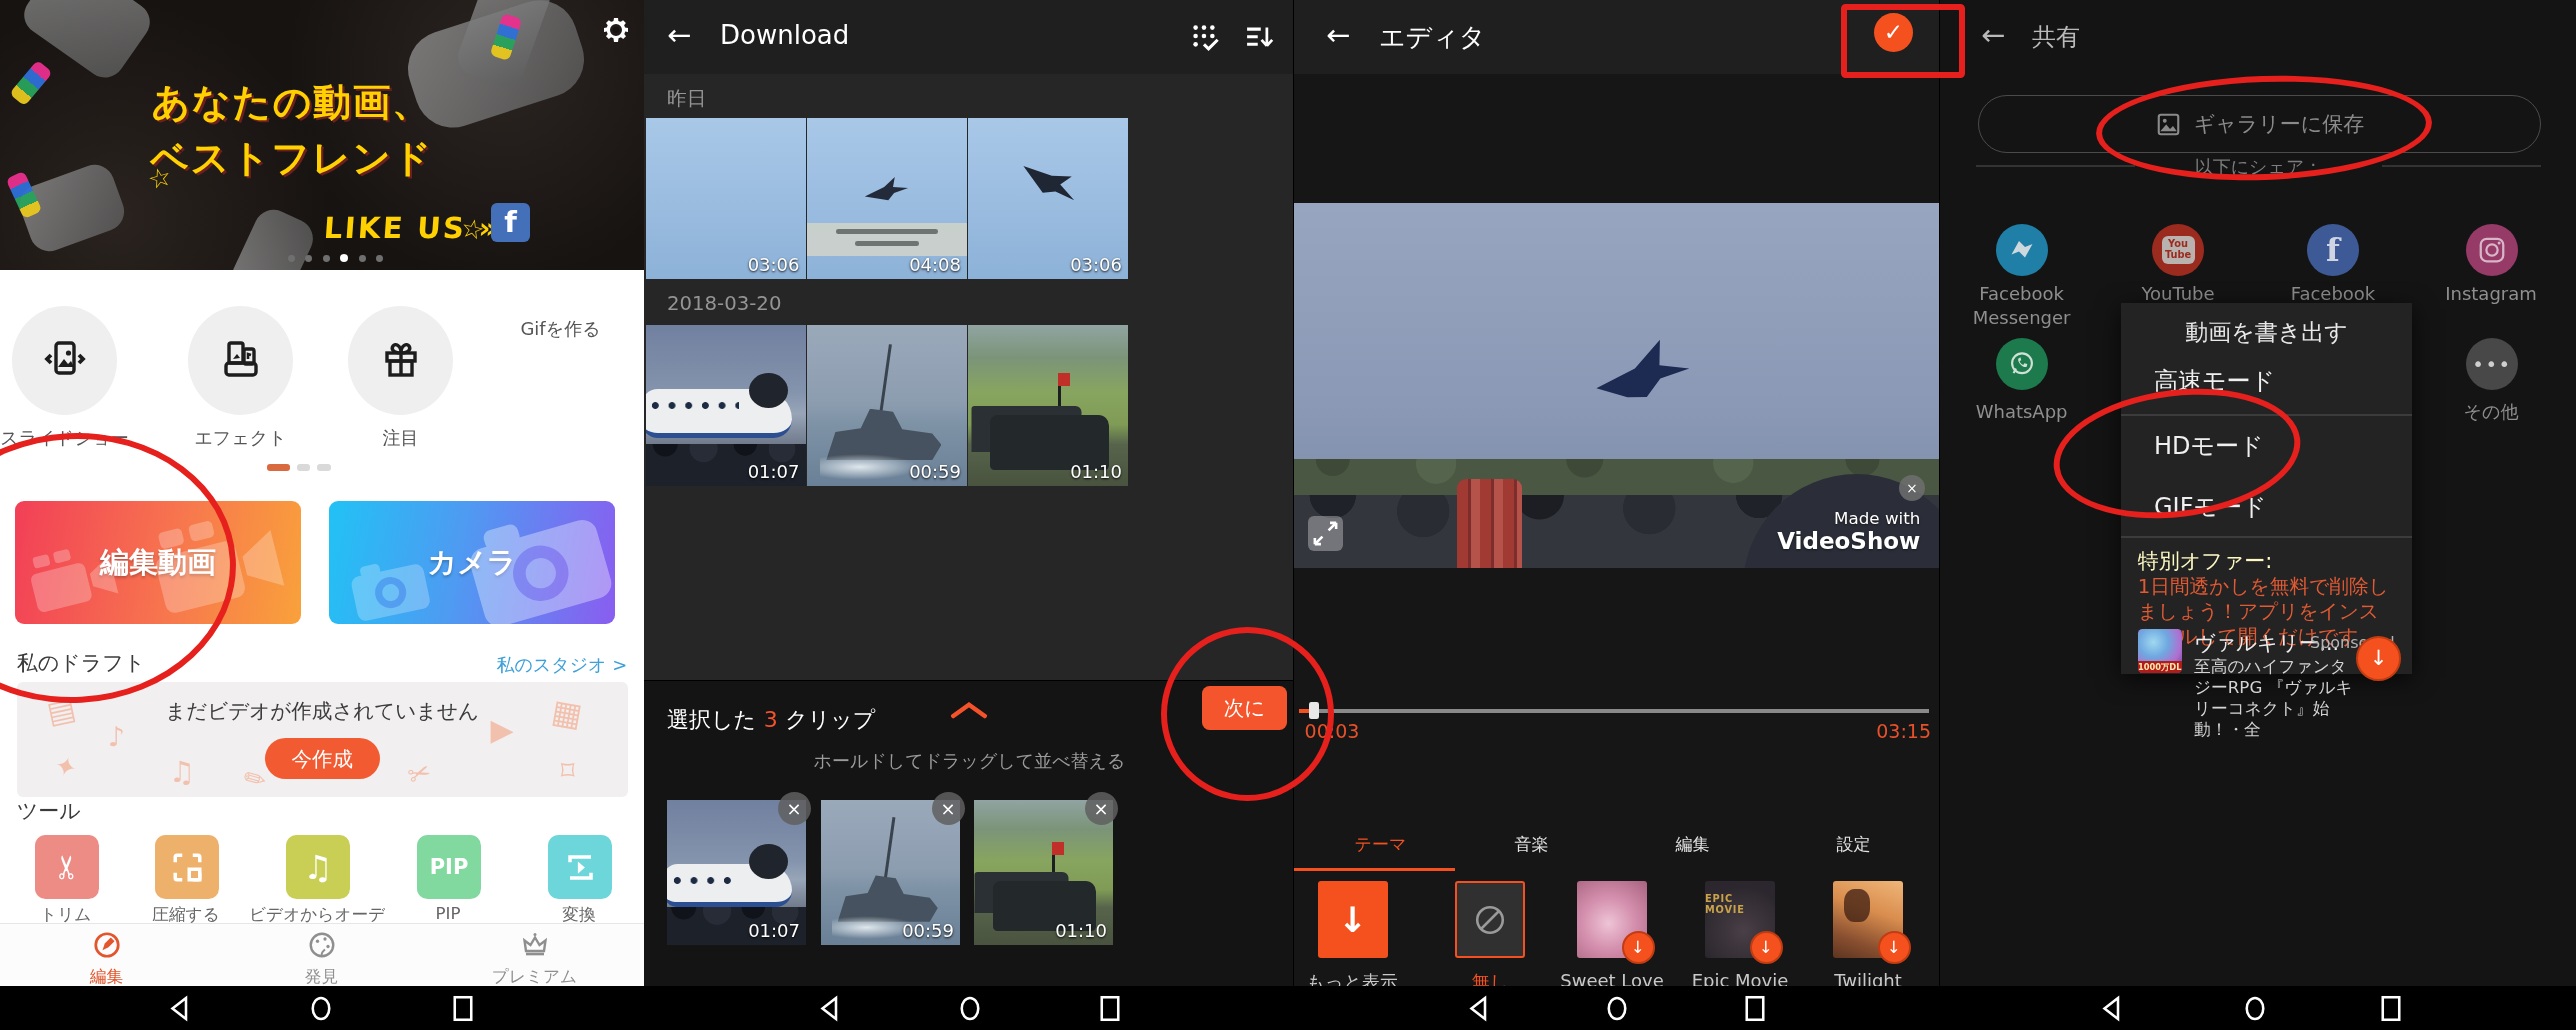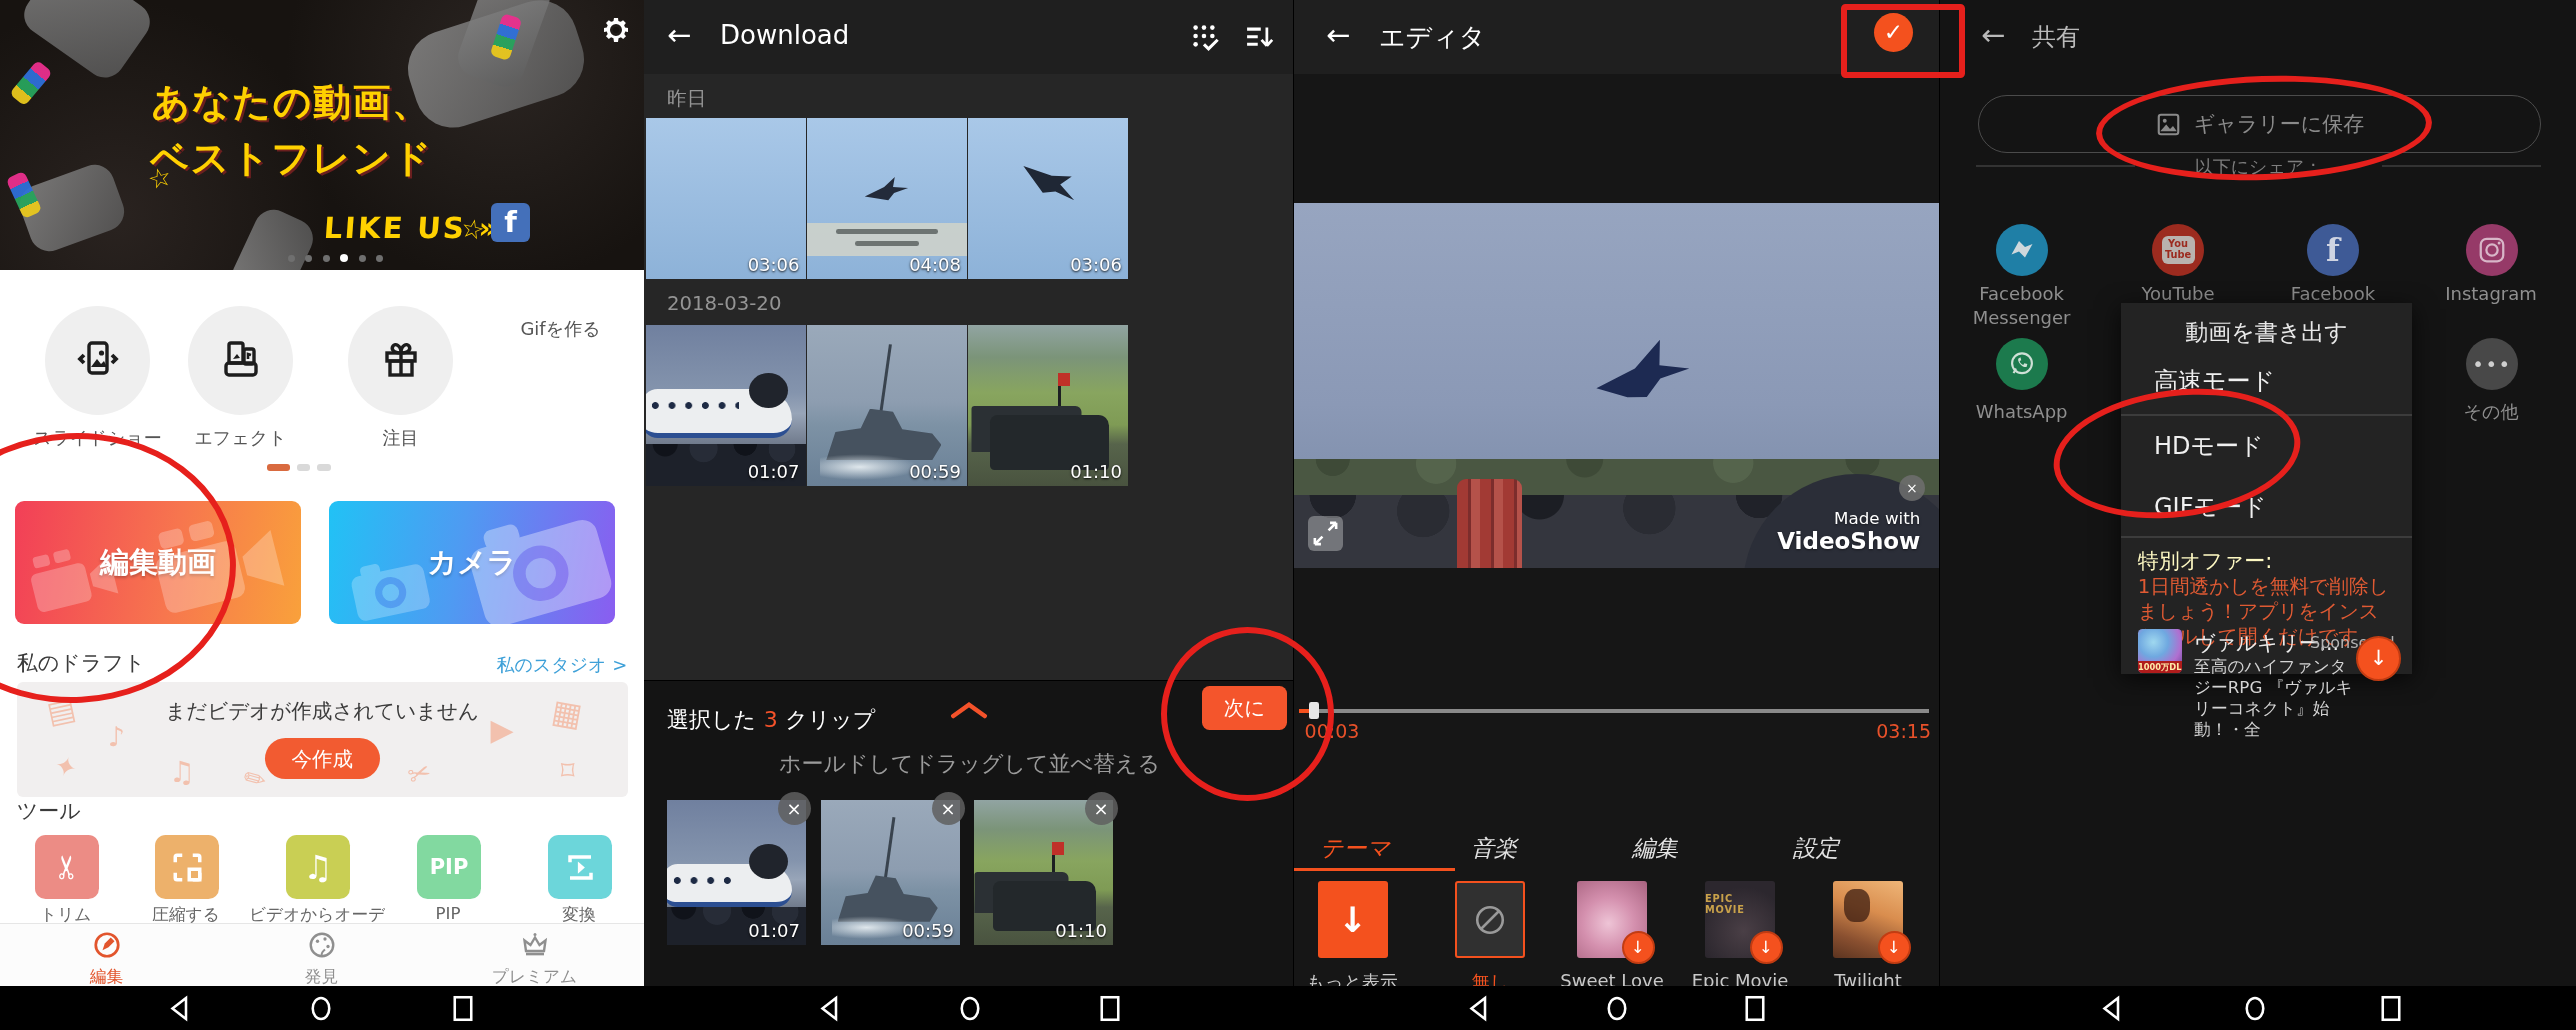--- a/index.html
+++ b/index.html
@@ -84,21 +84,21 @@
   .th-tank{background:linear-gradient(180deg,#91a4a2 0%,#7b9479 20%,#88a55f 42%,#7f9b55 62%,#57644b 74%,#49533f 100%);}
   .tankbody{position:absolute;left:14%;right:12%;bottom:10%;height:34%;background:#23282b;border-radius:7.6px 10.6px 4.5px 4.5px;
             box-shadow:-23px -13.6px 0 -4.5px #2b3034;}
   .flagpole{position:absolute;left:56%;bottom:42%;width:3px;height:26%;background:#1c1f22;}
   .flag{position:absolute;left:56%;bottom:62%;width:12px;height:13.6px;background:#c03028;}
   .sheet{left:0;top:680px;width:649px;height:305px;background:#141414;border-top:0.8px solid #000;}
   .sel-label{font-size:22px;color:#fff;}
   .sel-count{color:#f4522a;padding:0 7.6px;}
   .nextbtn{left:558px;top:686px;width:85px;height:44px;background:#f4552c;border-radius:7.6px;color:#fff;font-size:20.5px;
            display:flex;align-items:center;justify-content:center;}
-  .hint{font-size:22px;color:#9b9b9b;}
+  .hint{font-size:18px;color:#9b9b9b;}
   .selthumb{position:absolute;width:139px;height:145px;overflow:visible;}
   .selimg{position:absolute;inset:0;overflow:hidden;}
   .xbtn{position:absolute;right:-4.5px;top:-7.6px;width:33px;height:33px;border-radius:50%;background:rgba(95,95,95,.85);
         color:#fff;font-size:18px;text-align:center;line-height:33px;z-index:3;}
   
   #p3{left:1293px;width:646px;background:#161616;border-left:1.5px solid #000;}
   .checkbtn{left:580px;top:13px;width:39px;height:39px;border-radius:50%;background:#f4511e;color:#fff;
             font-size:23px;font-weight:bold;text-align:center;line-height:39px;}
   .video{left:0;top:203px;width:646px;height:365px;background:linear-gradient(180deg,#97a5c0 0%,#8b99b6 55%,#8493b0 70%);overflow:hidden;}
   .trees{position:absolute;left:0;right:0;top:70%;height:13%;background:#4a5742;
@@ -121,21 +121,21 @@
             border-radius:114px 114px 0 0;}
   .fsbtn{position:absolute;left:13.6px;bottom:16.7px;width:35px;height:35px;border-radius:6px;background:rgba(235,235,235,.35);}
   .wm{position:absolute;right:19.7px;bottom:13.6px;text-align:right;color:#fff;text-shadow:0 0.8px 2.3px rgba(0,0,0,.5);}
   .wm1{font-size:16.7px;} .wm2{font-size:23px;font-weight:bold;}
   .wmx{position:absolute;right:15px;bottom:67px;width:26px;height:26px;border-radius:50%;background:rgba(110,110,110,.85);
        color:#fff;font-size:13.6px;line-height:26px;text-align:center;}
   .tl-line{left:25px;right:10.6px;top:709px;height:3.8px;background:#8a8a8a;}
   .tl-seg{left:4.5px;top:709px;width:12px;height:3.8px;background:#f4511e;}
   .tl-thumb{left:15px;top:702px;width:9.8px;height:16.7px;border-radius:2.3px;background:#e8e8e8;}
   .tl-time{font-size:19px;color:#e8512a;top:720px;}
-  .etab{position:absolute;top:833px;width:121px;text-align:left;font-size:23px;color:#e3e3e3;font-style:italic;}
+  .etab{position:absolute;top:833px;width:121px;text-align:center;font-size:17px;color:#e3e3e3;}
   .etab.active{color:#f4511e;}
   .underline{left:0;top:868px;width:161px;height:3px;background:#f4511e;}
   .ttile{position:absolute;top:881px;width:70px;height:77px;border-radius:3px;overflow:visible;}
   .ttile .timg{position:absolute;inset:0;border-radius:3px;overflow:hidden;display:flex;align-items:center;justify-content:center;}
   .badge{position:absolute;right:-7.6px;bottom:-6px;width:29px;height:29px;border-radius:50%;background:#f4511e;
          color:#fff;font-size:16.7px;text-align:center;line-height:29px;border:2.3px solid #c23c12;}
   .tlabel2{position:absolute;top:970px;width:136px;text-align:center;font-size:18px;color:#c9c9c9;}
   
   #p4{left:1939px;width:637px;background:#141414;border-left:1.5px solid #000;}
   #p4 .dhead{background:#141414;}
@@ -197,21 +197,21 @@
           <div class="bdot"></div>
       </div>
       <div class="abs" style="right:12px;top:13.6px;">
         <svg width="32" height="32" viewBox="0 0 24 24">
             <path fill="#fff" d="M12 7.5a4.5 4.5 0 100 9 4.5 4.5 0 000-9zm9 6l-2.1-.3a7 7 0 01-.7 1.8l1.3 1.7-2.1 2.1-1.7-1.3a7 7 0 01-1.8.7L13.5 21h-3l-.4-2.8a7 7 0 01-1.8-.7l-1.7 1.3-2.1-2.1 1.3-1.7a7 7 0 01-.7-1.8L3 13.5v-3l2.1-.3a7 7 0 01.7-1.8L4.5 6.7l2.1-2.1 1.7 1.3a7 7 0 011.8-.7L10.5 3h3l.3 2.2a7 7 0 011.8.7l1.7-1.3 2.1 2.1-1.3 1.7c.3.6.6 1.2.7 1.8l2.2.3z"></path>
             <circle cx="12" cy="12" r="2.3" fill="#171310"></circle>
           </svg>
       </div>
     </div>
 
-    <div class="abs shortcut" style="left:33px;">
+    <div class="abs shortcut" style="left:0;">
       <div class="sc-circle">
           <span>
         <svg width="48" height="48" viewBox="0 0 48 48" fill="none" stroke="#1d1d1d" stroke-width="3.4">
               <rect x="15" y="8" width="18" height="30" rx="3"></rect>
               <circle cx="27.5" cy="18" r="2.6" fill="#1d1d1d" stroke="none"></circle>
               <path d="M17 32l6-8 4 5 3-3 3 6z" fill="#1d1d1d" stroke="none"></path>
               <path d="M10 20l-4 4 4 4M38 20l4 4-4 4" stroke-width="3.8"></path>
             </svg></span>
       </div>
         <div class="sc-label">スライドショー</div>

